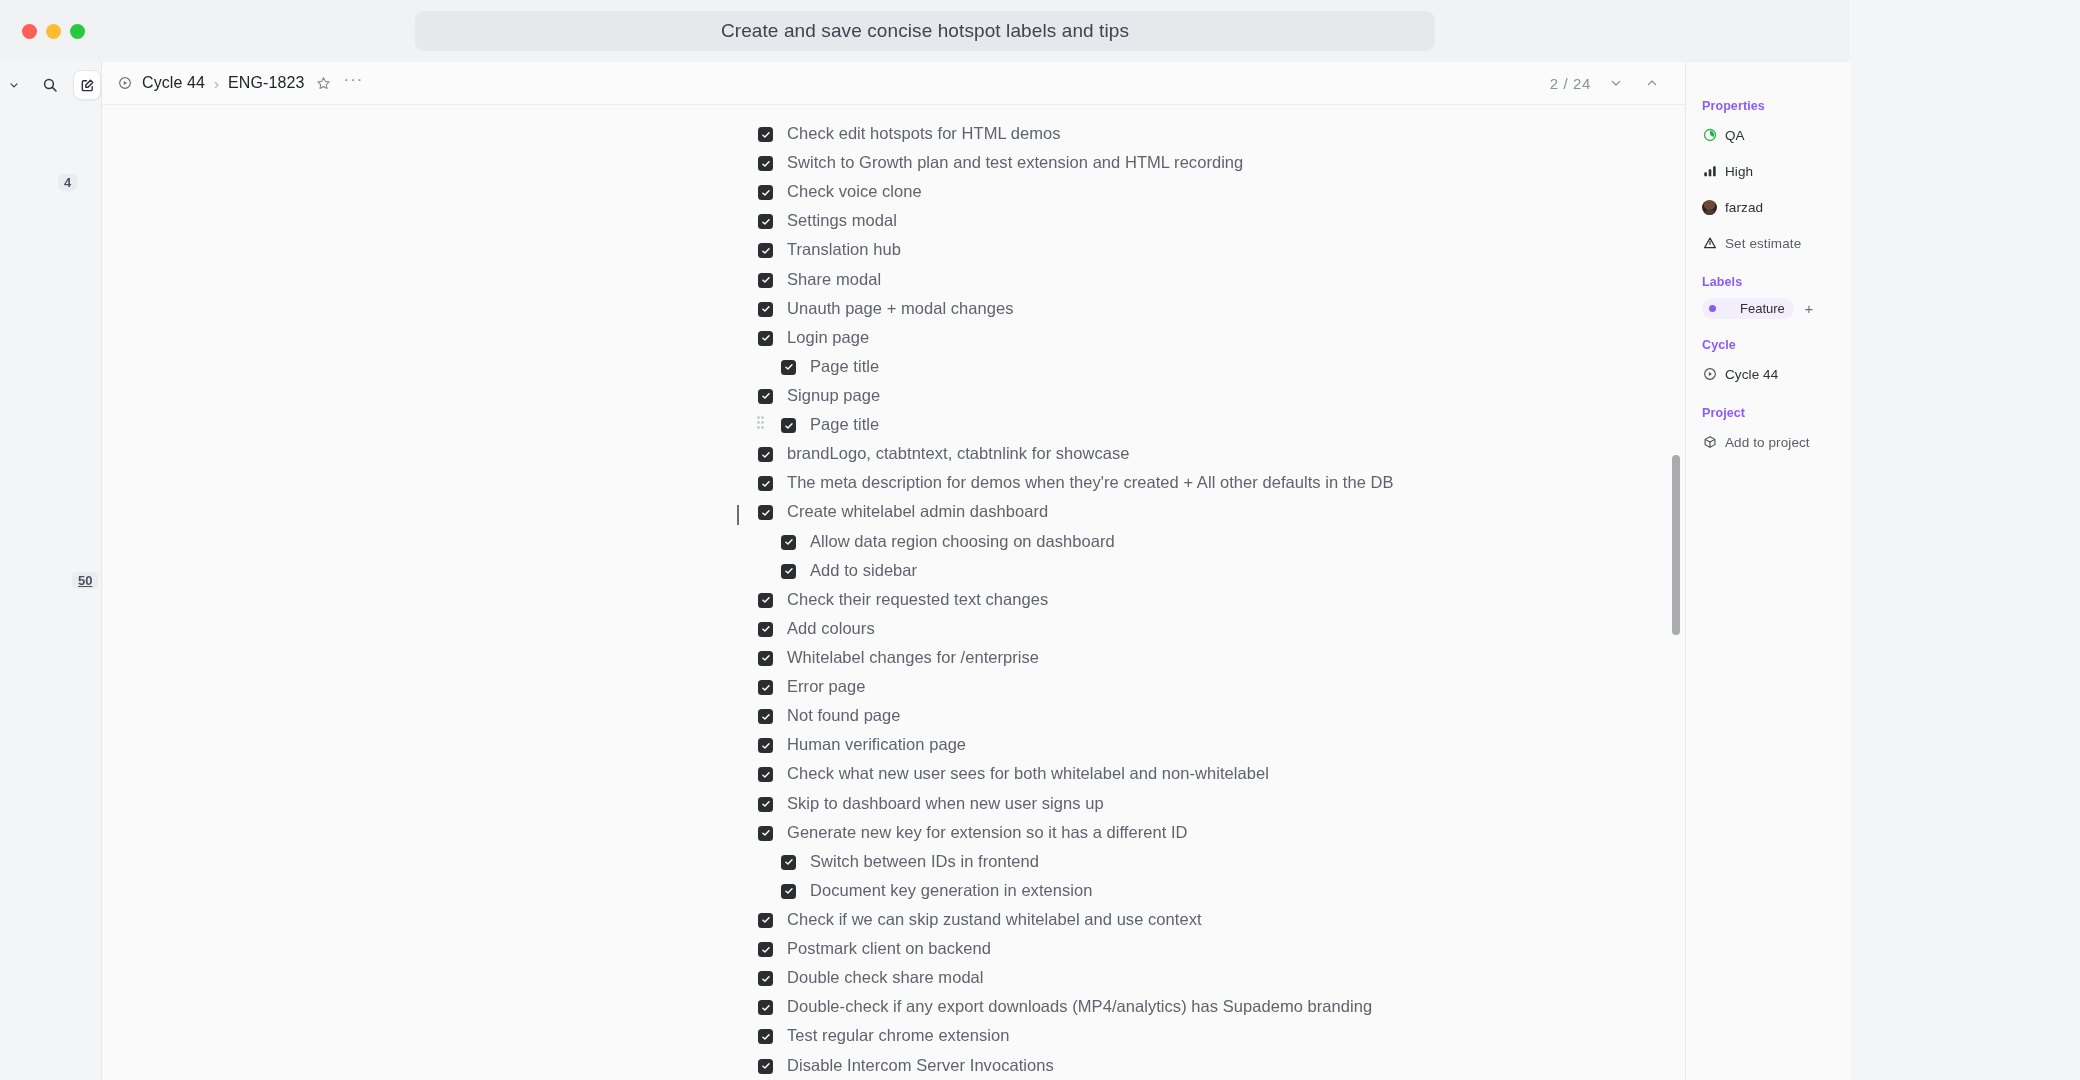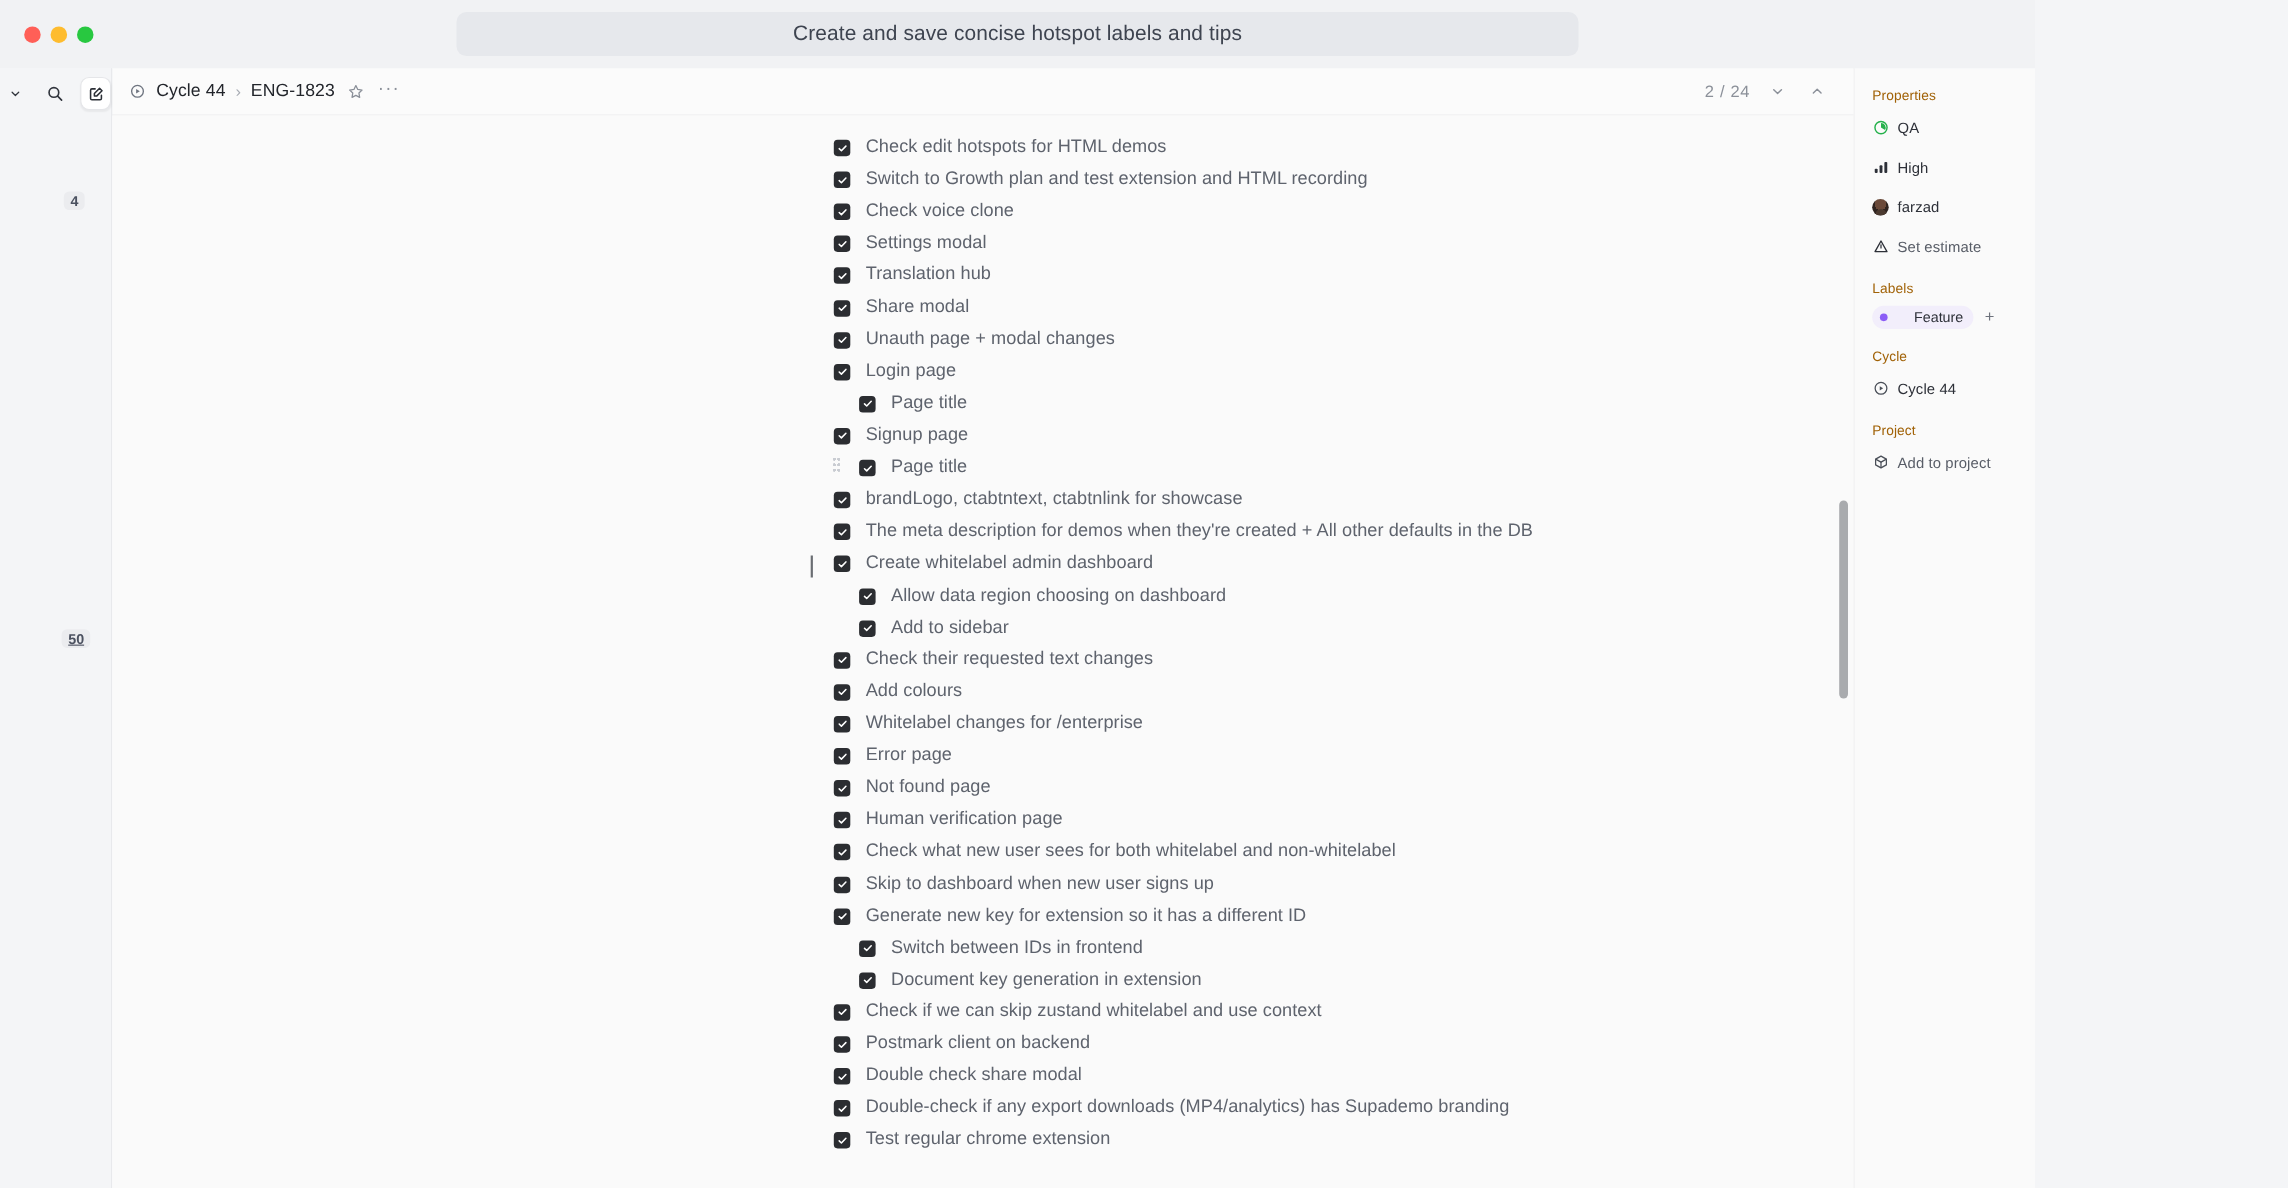--- a/index.html
+++ b/index.html
@@ -61,21 +61,21 @@
     color: #2b2f36;
   }
   .rail-badge {
     position: absolute;
     background: #ebecef; color: #4b5160;
     font-size: 13px; font-weight: 600;
     border-radius: 5px; padding: 2px 6px;
     line-height: 1;
   }
   #rail-badge-1 { left: 58px; top: 112px; }
-  #rail-badge-2 { left: 56px; top: 510px; text-decoration: underline; }
+  #rail-badge-2 { left: 72px; top: 510px; text-decoration: underline; }
 
   
   #main-col {
     flex: 1 1 auto; min-width: 0;
     display: flex; flex-direction: column;
     background: #fafafa;
     border-right: 1px solid #e9eaec;
   }
 
   #issue-header {
@@ -169,23 +169,24 @@
     border-radius: 5px;
   }
 
   
   #props-panel {
     width: 164px; flex: 0 0 164px;
     background: #fafafa;
     padding: 18px 0 0 16px;
   }
   .prop-section-label {
-    font-size: 12.5px; color: #a16207; font-weight: 400;
+    font-size: 12.5px; color: #8b5cf6; font-weight: 700;
     letter-spacing: .1px;
     margin-bottom: 9px;
+    margin-top: 19px;
   }
   .prop-row {
     display: flex; align-items: center; gap: 8px;
     height: 26px; margin-bottom: 10px;
     border-radius: 5px;
   }
   .prop-ico { width: 15px; height: 15px; display: flex; align-items: center; justify-content: center; flex: 0 0 15px; }
   .prop-text { font-size: 13.5px; color: #2d3038; font-weight: 500; letter-spacing: .1px; }
   .prop-text.muted { color: #585d67; font-weight: 400; }
 
@@ -543,20 +544,28 @@
                 <span class="chk-label">Double-check if any export downloads (MP4/analytics) has Supademo branding</span>
               </div>
               <div class="chk-row">
                 <span class="chk-box">
                   <svg width="10" height="10" viewBox="0 0 12 12" fill="none">
                     <path d="M2.3 6.2L4.7 8.5L9.6 3.4" stroke="#ffffff" stroke-width="1.7" stroke-linecap="round" stroke-linejoin="round"></path>
                   </svg>
                 </span>
                 <span class="chk-label">Test regular chrome extension</span>
               </div>
+              <div class="chk-row">
+                <span class="chk-box">
+                  <svg width="10" height="10" viewBox="0 0 12 12" fill="none">
+                    <path d="M2.3 6.2L4.7 8.5L9.6 3.4" stroke="#ffffff" stroke-width="1.7" stroke-linecap="round" stroke-linejoin="round"></path>
+                  </svg>
+                </span>
+                <span class="chk-label">Disable Intercom Server Invocations</span>
+              </div>
               <div class="chk-row"></div>
             </div>
         </div>
         <div id="text-caret"></div>
         <div id="doc-scrollbar">
           <div id="doc-scrollbar-thumb"></div>
         </div>
       </div>
     </div>
 

